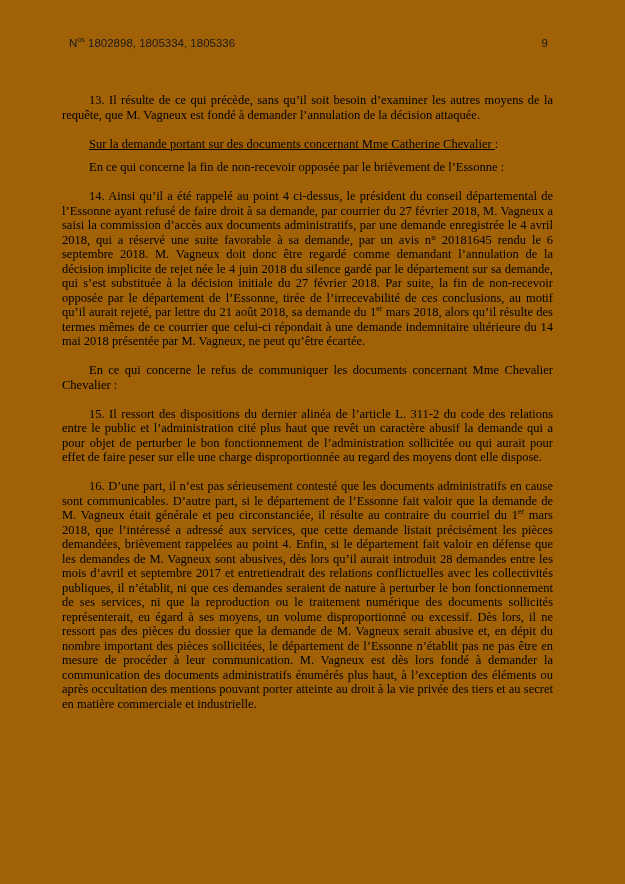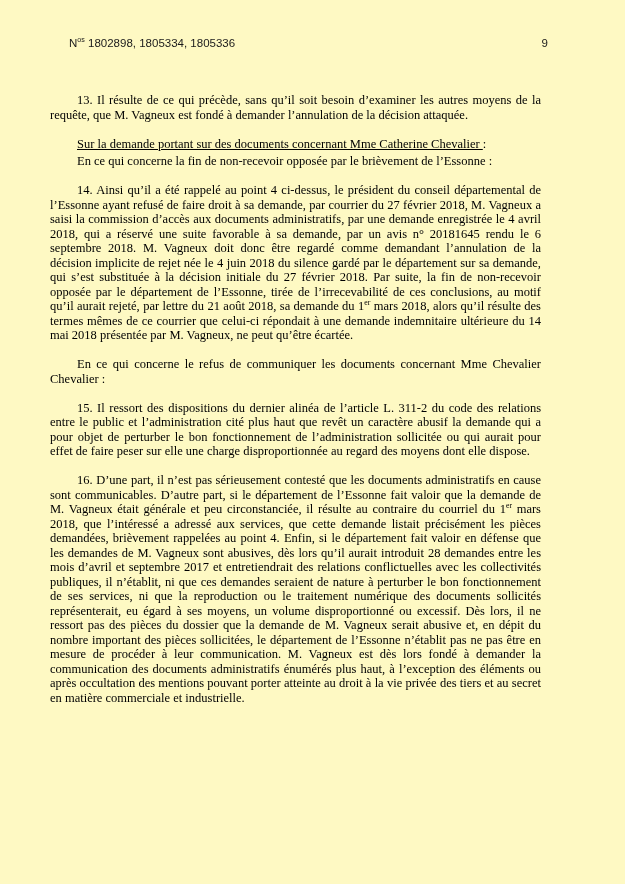--- a/index.html
+++ b/index.html
@@ -1,51 +1,51 @@
 <!DOCTYPE html>
 <html lang="fr"><head>
 <meta charset="utf-8">
 <style>
   html, body { margin: 0; padding: 0; background: #ffffff; }
   .page {
     position: relative;
     width: 625px;
     height: 884px;
-    background: #fef9c3;
+    background: #a16207;
     color: #000000;
     font-family: "Liberation Serif", "DejaVu Serif", serif;
     font-size: 12.5px;
     overflow: hidden;
   }
   .page-header {
     position: absolute;
     top: 37px;
     left: 69px;
     right: 77px;
     display: flex;
     justify-content: space-between;
     align-items: baseline;
     font-family: "Liberation Sans", "DejaVu Sans", sans-serif;
     font-size: 11.5px;
     color: #1a1a1a;
   }
   .doc-body {
     position: absolute;
     top: 93px;
-    left: 50px;
+    left: 62px;
     width: 491px;
   }
   .block {
     margin: 0 0 14.5px 0;
     text-align: justify;
     text-indent: 27px;
     line-height: 14.5px;
     white-space: normal;
   }
-  .block.heading { margin-bottom: 3px; }
+  .block.heading { margin-bottom: 9px; }
   .u { text-decoration: underline; }
   sup {
     font-size: 0.62em;
     vertical-align: super;
     line-height: 0;
   }
 </style>
 </head>
 <body>
 

